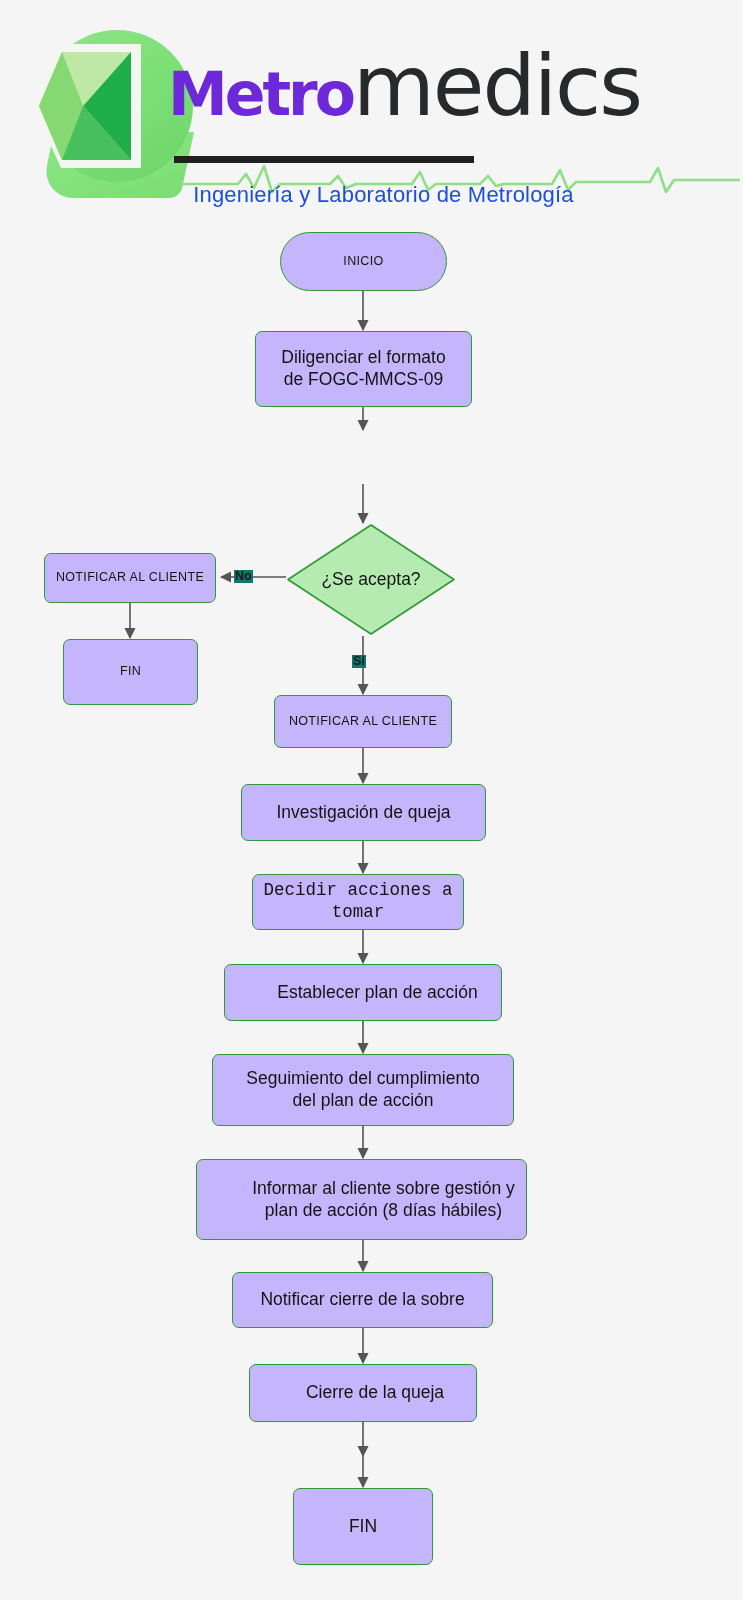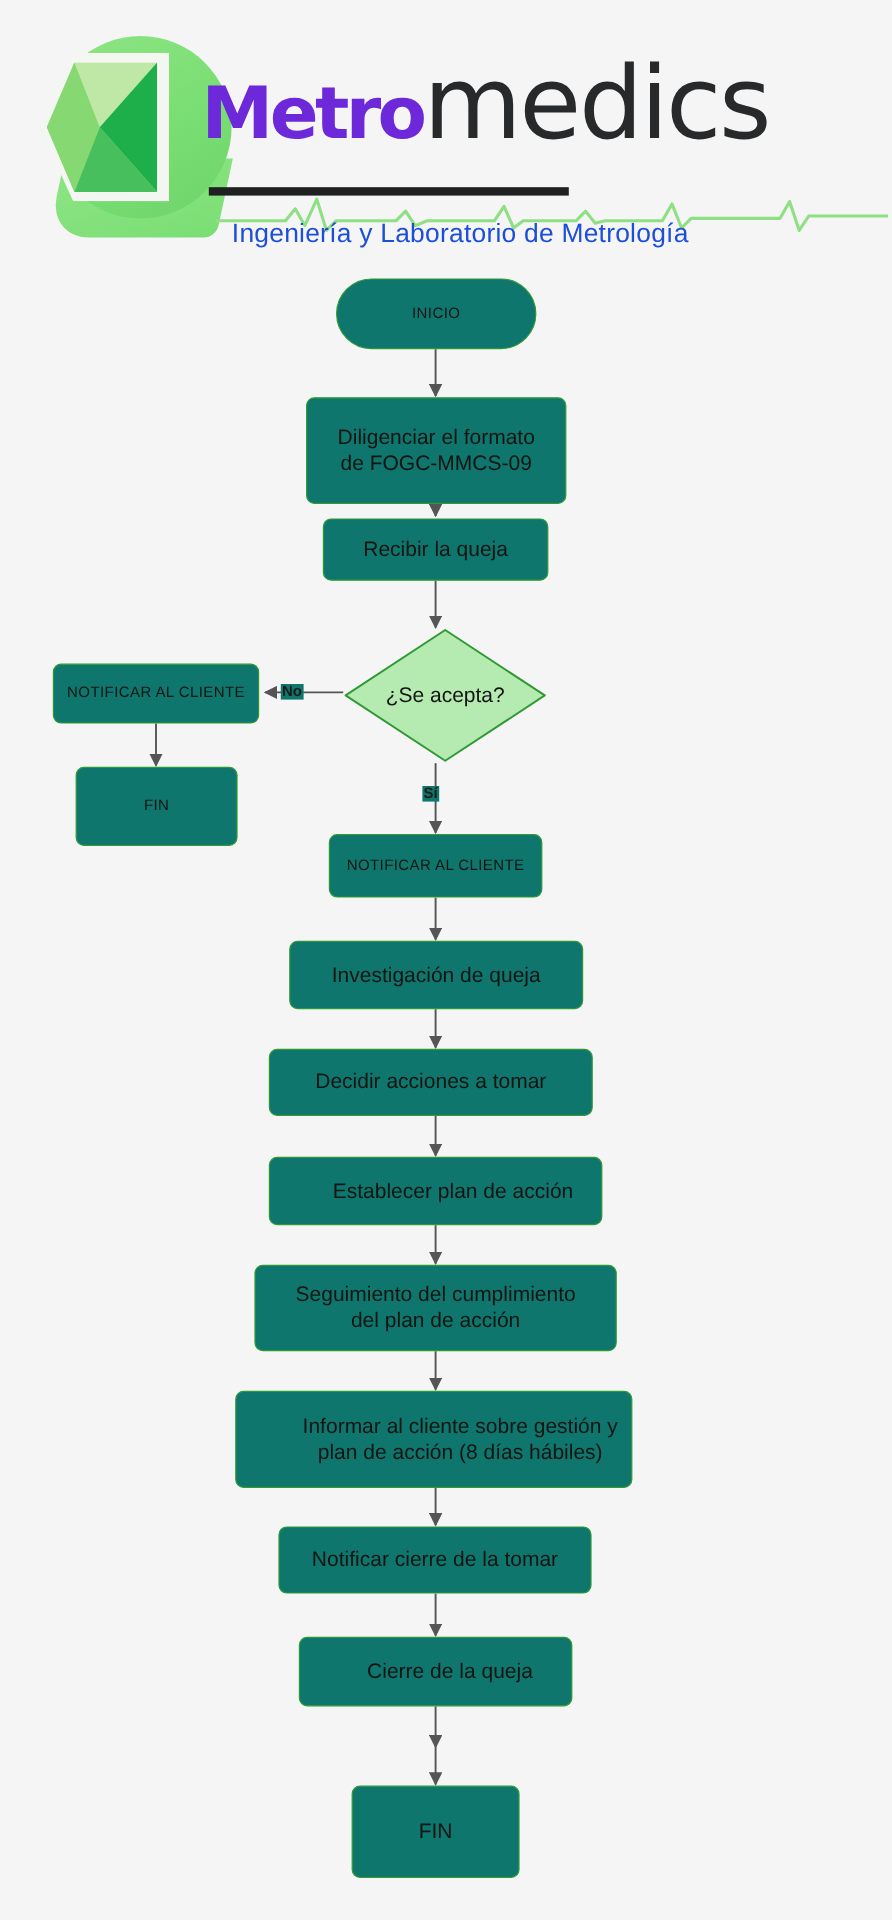--- a/index.html
+++ b/index.html
@@ -81,21 +81,21 @@
     position:absolute;left:12px;top:182px;width:743px;text-align:center;
     font-size:22px;color:#1d4ed8;letter-spacing:.2px;
   }
 
   
   #flow{position:absolute;left:0;top:0;width:743px;height:1600px;}
   #edges{position:absolute;left:0;top:0;width:743px;height:1600px;}
 
   .node{
     position:absolute;
-    background:#0f766e;
+    background:#c4b5fd;
     border:1px solid #2f9a35;
     border-radius:7px;
     display:flex;align-items:center;justify-content:center;
     text-align:center;
     color:#131513;
     box-sizing:border-box;
     line-height:1.25;
   }
   .node.lg{font-size:17.5px;}
   .node.sm{font-size:12.5px;letter-spacing:.35px;}
@@ -173,28 +173,25 @@
         <path d="M363,1328 L363,1363"></path>
         <path d="M363,1422 L363,1456"></path>
         <path d="M363,1456 L363,1487"></path>
       </g>
     </svg>
 
     <div class="node stadium sm" style="left:280px;top:232px;width:167px;height:59px;">
       <span>INICIO</span>
     </div>
 
-    <div class="node lg" style="left:255px;top:331px;width:217px;height:89px;white-space:pre-line;">
+    <div class="node lg" style="left:255px;top:331px;width:217px;height:76px;white-space:pre-line;">
       <span>Diligenciar el formato
 de FOGC-MMCS-09</span>
     </div>
 
-    <div class="node lg" style="left:269px;top:432px;width:188px;height:52px;">
-      <span>Recibir la queja</span>
-    </div>
 
     <div class="node diamond" style="left:286px;top:523px;width:170px;height:113px;">
       <svg class="diamond-shape" viewBox="0 0 170 113" preserveAspectRatio="none">
         <polygon points="85,2 168,56.5 85,111 2,56.5" fill="#b5ebb0" stroke="#2f9a35" stroke-width="1.6" stroke-linejoin="round"></polygon>
       </svg>
       <span class="diamond-label">¿Se acepta?</span>
     </div>
 
     <div class="node sm" style="left:44px;top:553px;width:172px;height:50px;">
       <span>NOTIFICAR AL CLIENTE</span>
@@ -205,40 +202,40 @@
     </div>
 
     <div class="node sm" style="left:274px;top:695px;width:178px;height:53px;">
       <span>NOTIFICAR AL CLIENTE</span>
     </div>
 
     <div class="node lg" style="left:241px;top:784px;width:245px;height:57px;">
       <span>Investigación de queja</span>
     </div>
 
-    <div class="node lg" style="left:224px;top:874px;width:270px;height:56px;">
+    <div class="node lg" style="left:252px;top:874px;width:212px;height:56px;font-family:Liberation Mono, monospace;">
       <span>Decidir acciones a tomar</span>
     </div>
 
     <div class="node lg" style="left:224px;top:964px;width:278px;height:57px;padding-left:29px;">
       <span>Establecer plan de acción</span>
     </div>
 
     <div class="node lg" style="left:212px;top:1054px;width:302px;height:72px;white-space:pre-line;">
       <span>Seguimiento del cumplimiento
 del plan de acción</span>
     </div>
 
     <div class="node lg" style="left:196px;top:1159px;width:331px;height:81px;white-space:pre-line;padding-left:44px;">
       <span>Informar al cliente sobre gestión y
 plan de acción (8 días hábiles)</span>
     </div>
 
     <div class="node lg" style="left:232px;top:1272px;width:261px;height:56px;">
-      <span>Notificar cierre de la tomar</span>
+      <span>Notificar cierre de la sobre</span>
     </div>
 
     <div class="node lg" style="left:249px;top:1364px;width:228px;height:58px;padding-left:24px;">
       <span>Cierre de la queja</span>
     </div>
 
     <div class="node lg" style="left:293px;top:1488px;width:140px;height:77px;">
       <span>FIN</span>
     </div>
 

